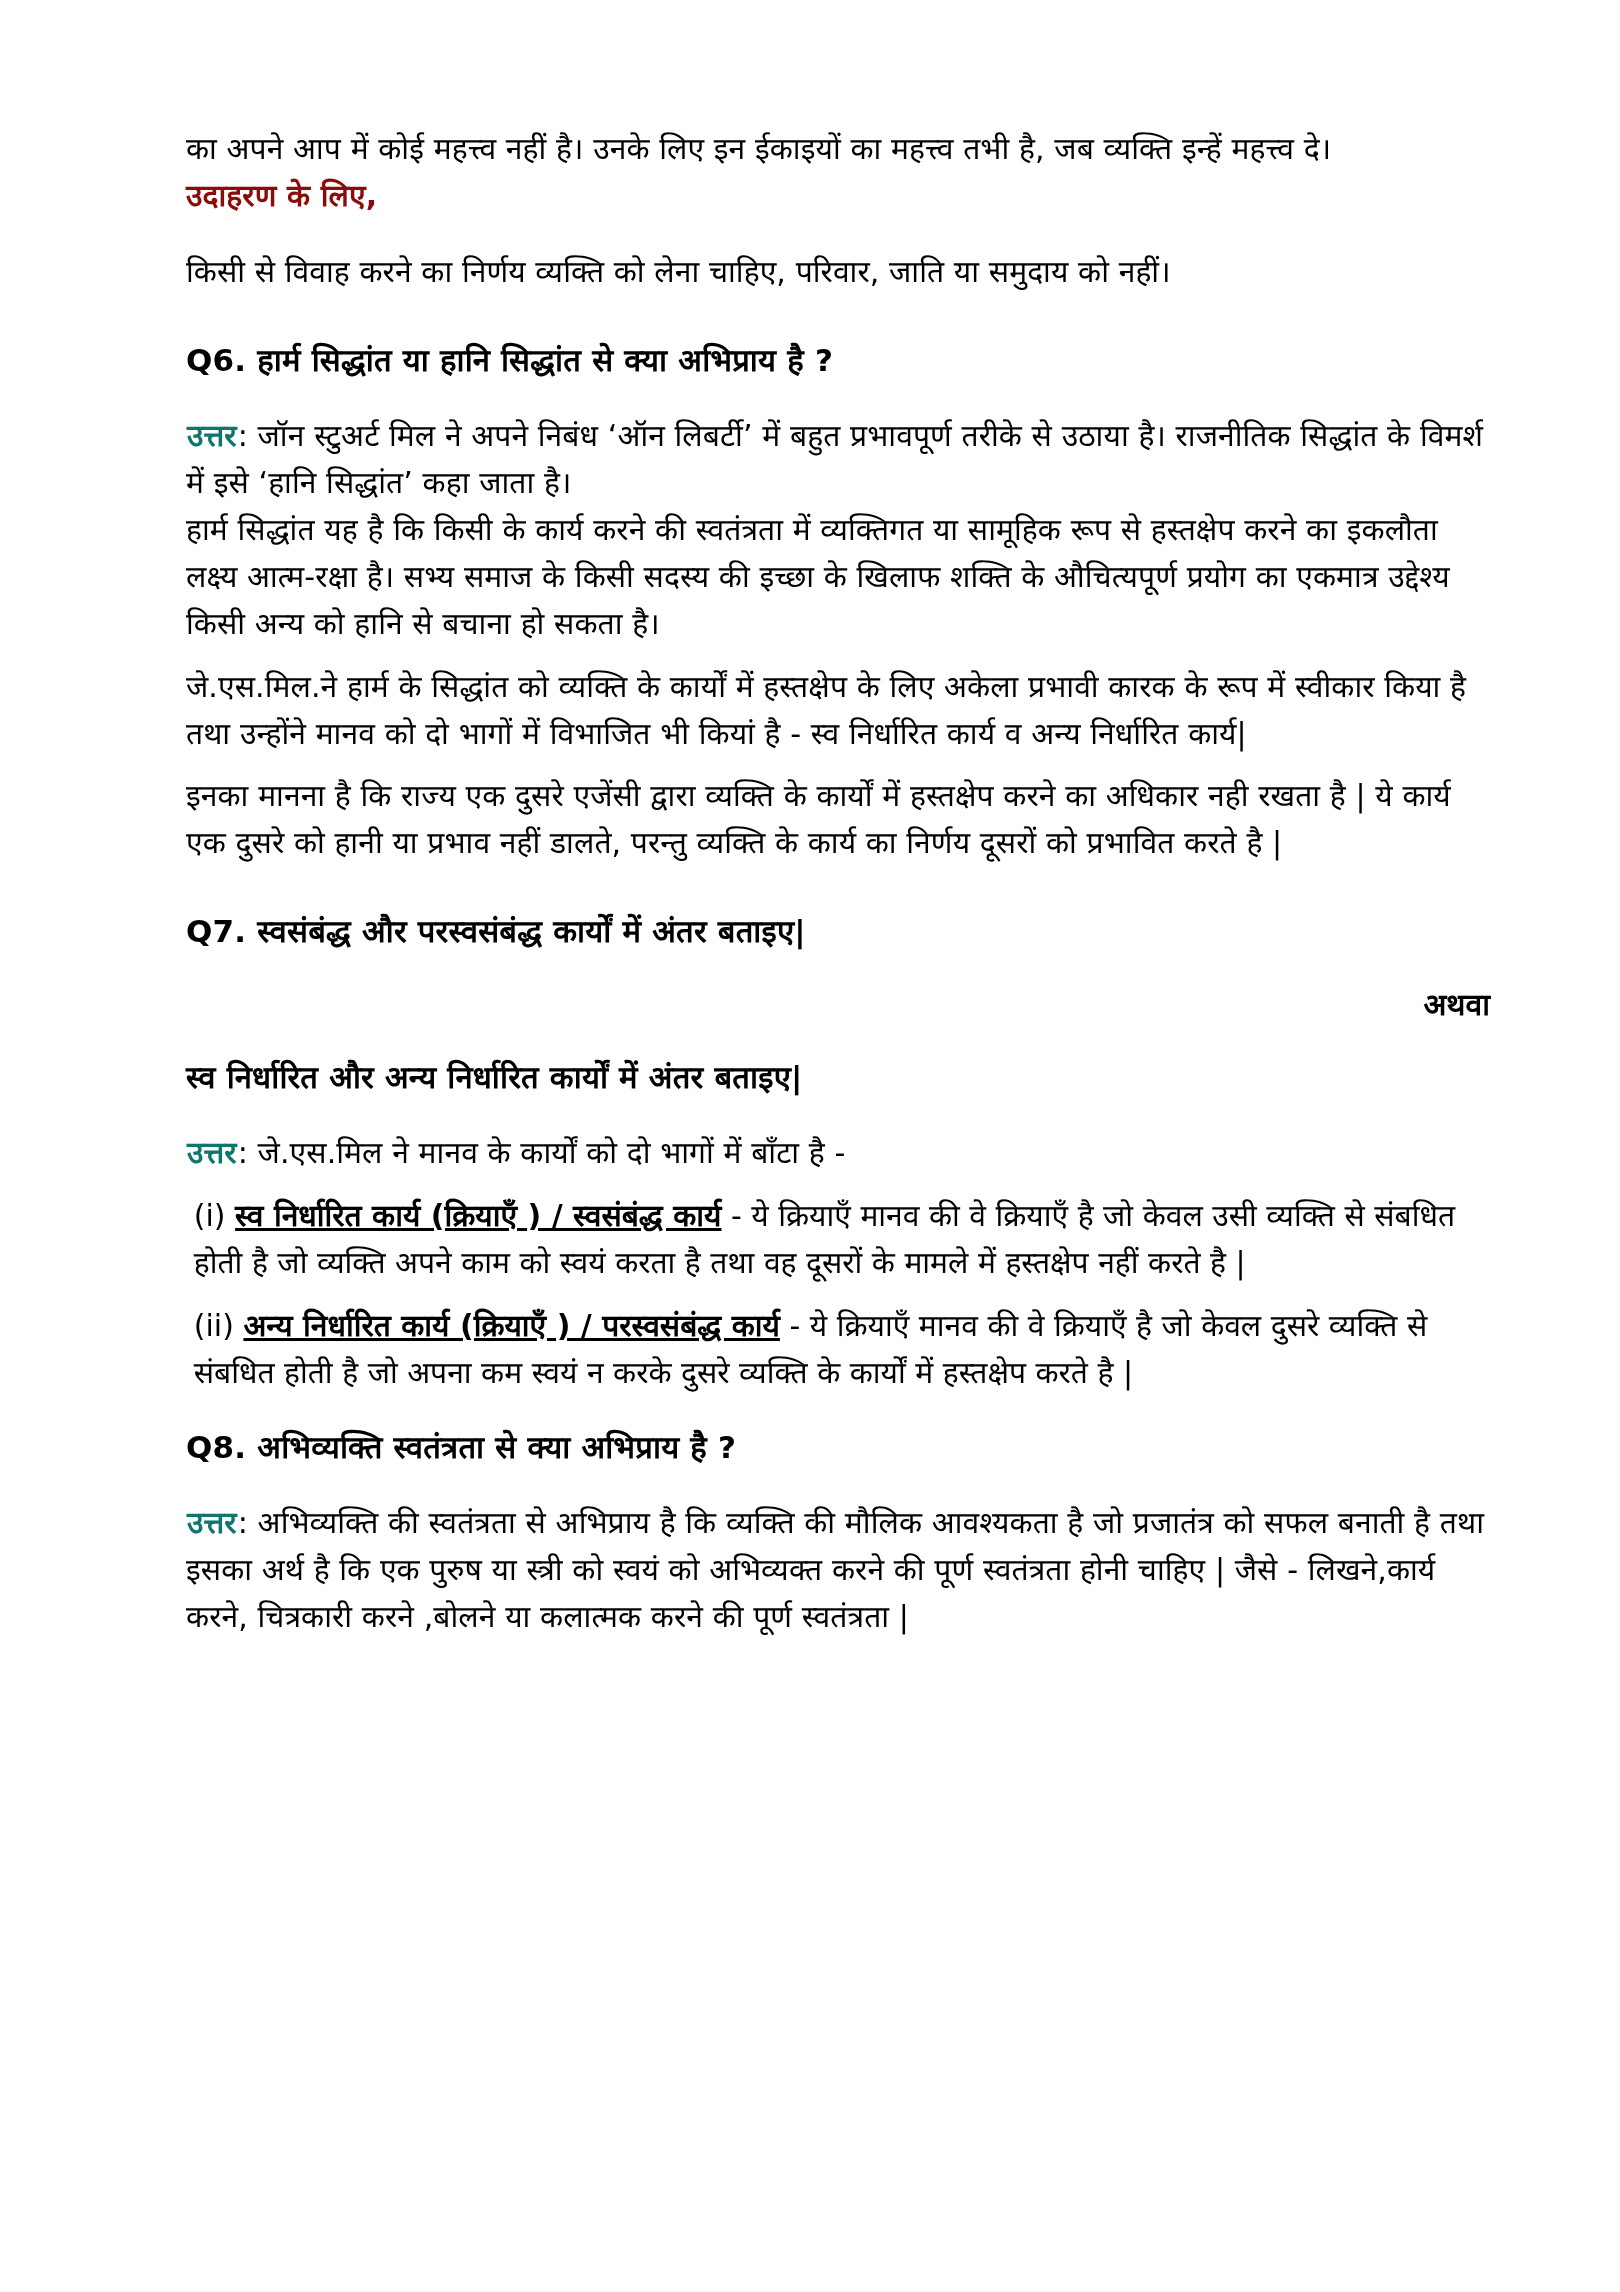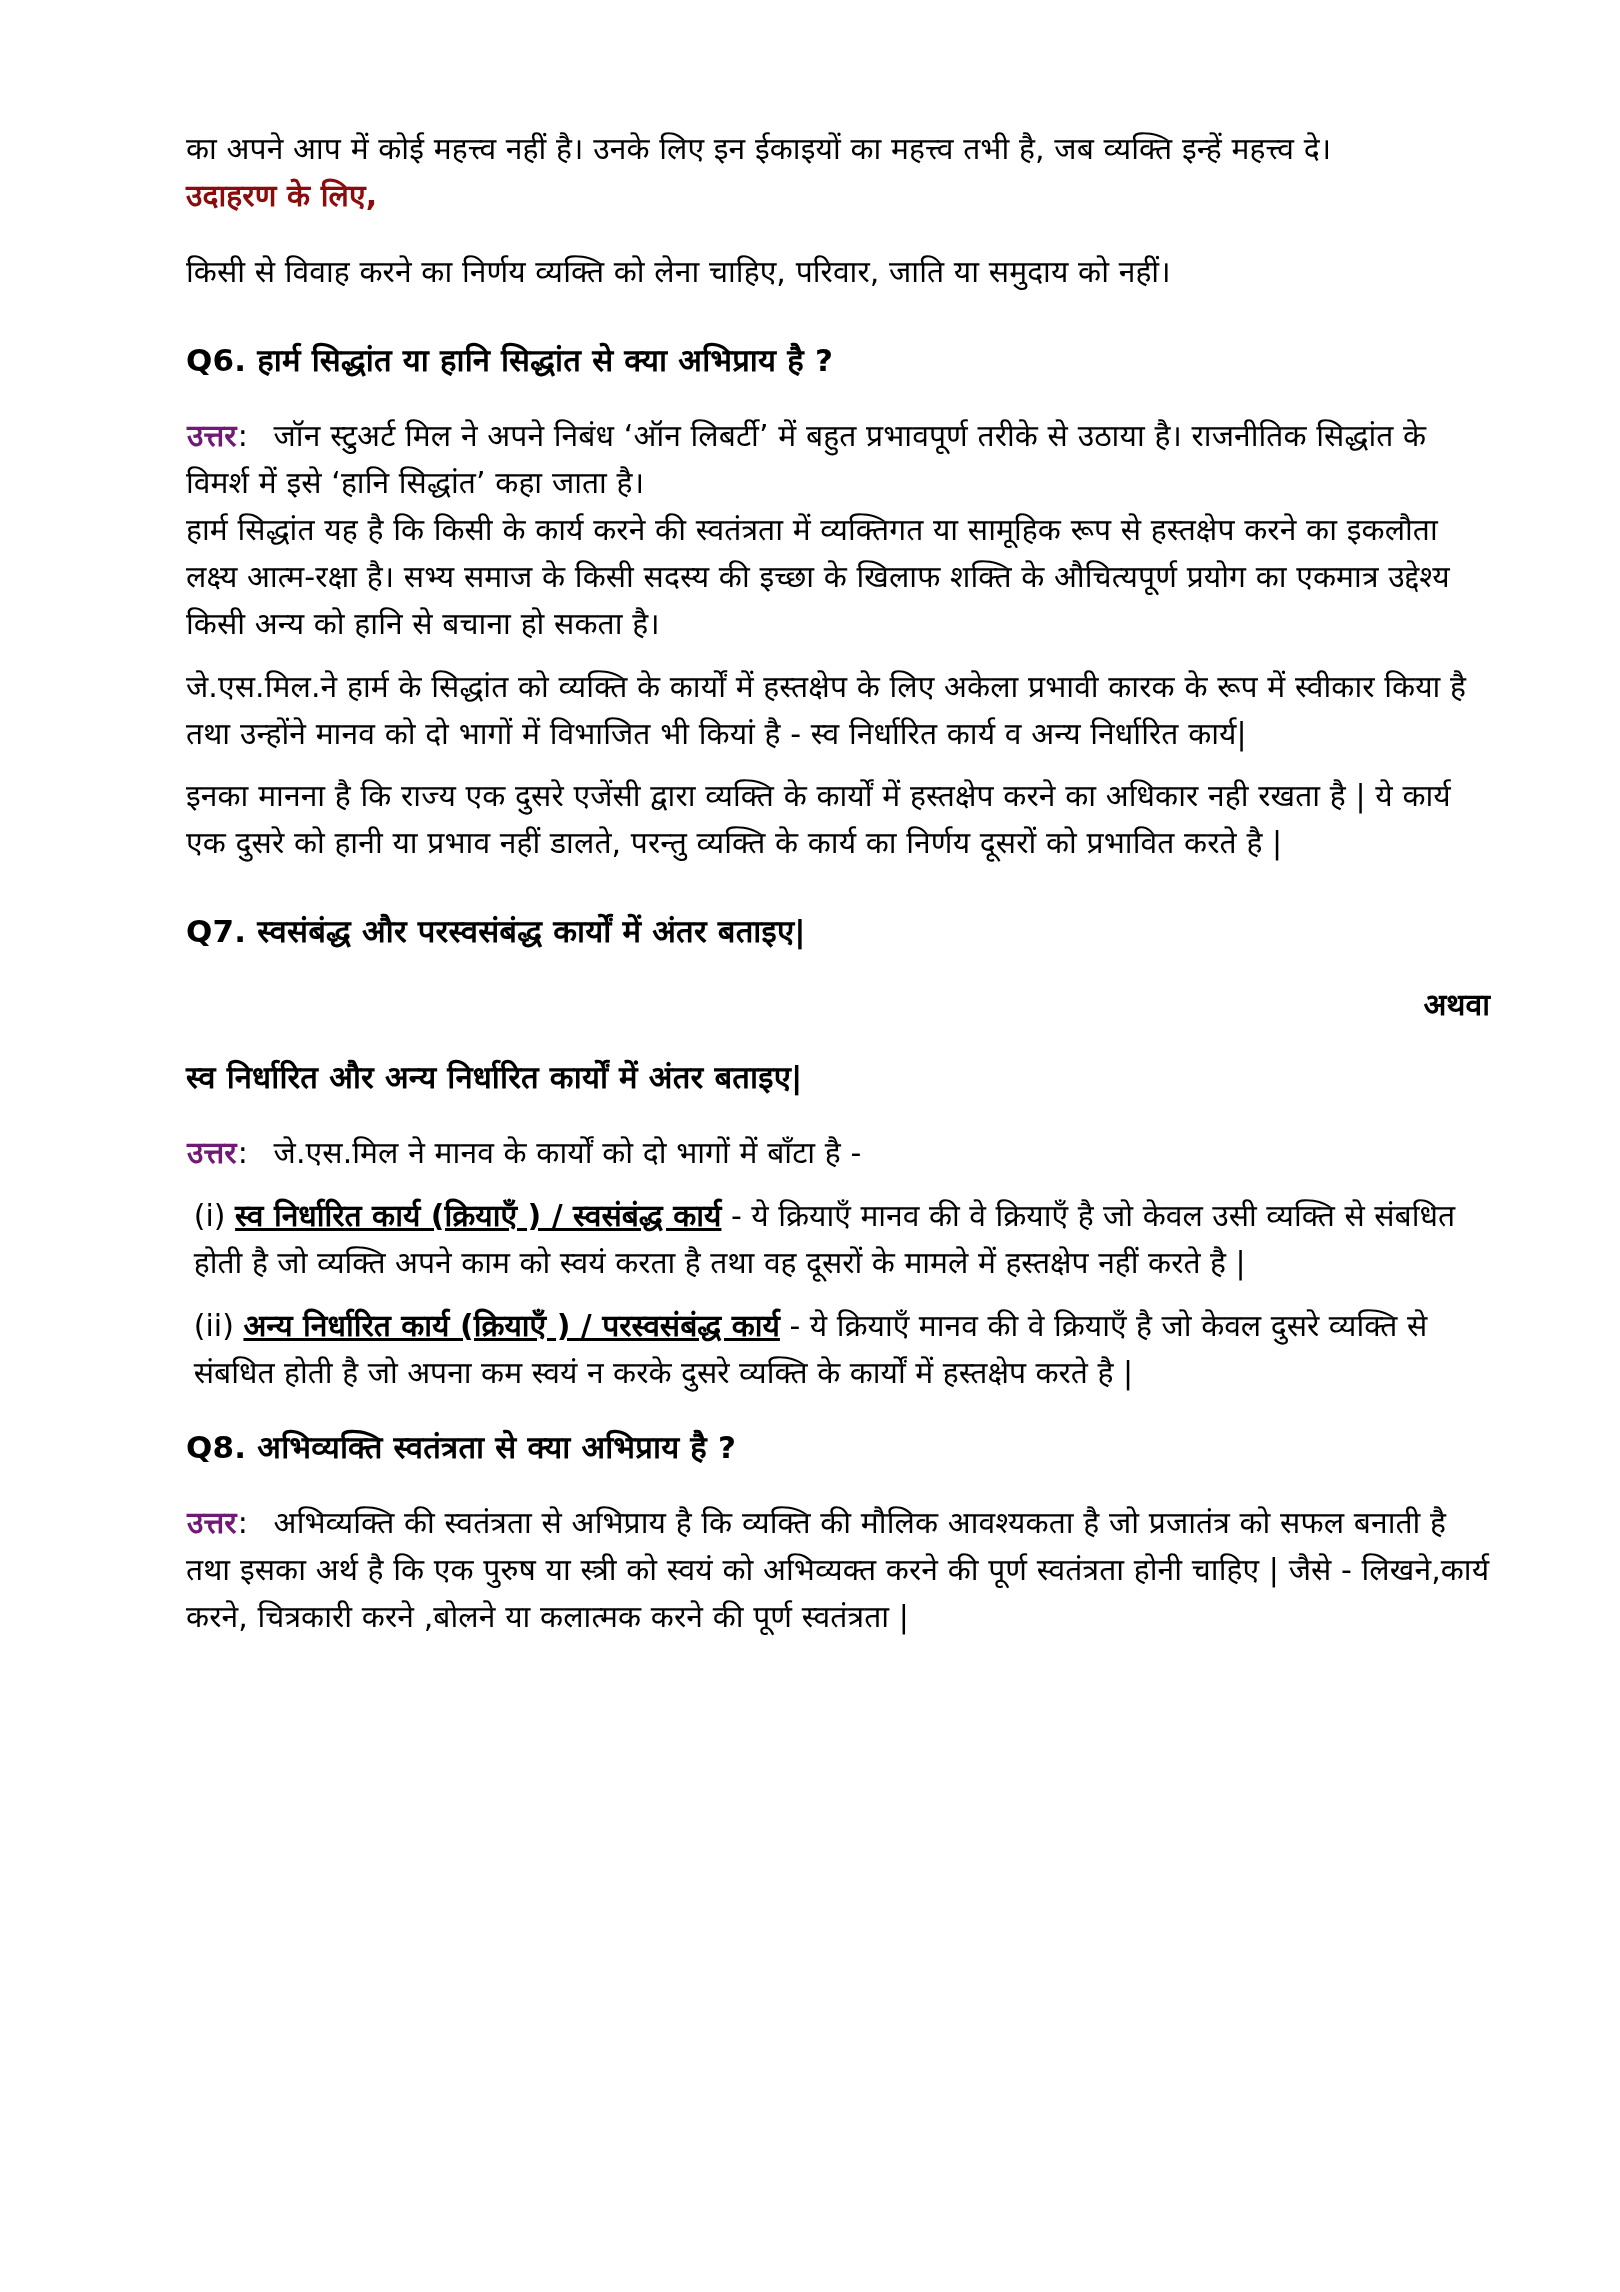--- a/index.html
+++ b/index.html
@@ -56,30 +56,29 @@
     font-size: 30px;
     line-height: 43px;
     font-weight: bold;
     margin: 0;
     padding-left: 157px;
     text-align: right;
   }
 
   
   .ans-label {
-    color: #701a75;
+    color: #0f766e;
     font-weight: bold;
     background: transparent;
     display: inline;
     position: relative;
     padding: 0 1px;
   }
   .ans-line {
     display: inline;
-    margin-left: 16px;
   }
 
   .red-text {
     color: #8c0b0b;
     font-weight: bold;
   }
   .red-text-bright {
     color: #9c0d0d;
     font-weight: bold;
   }

